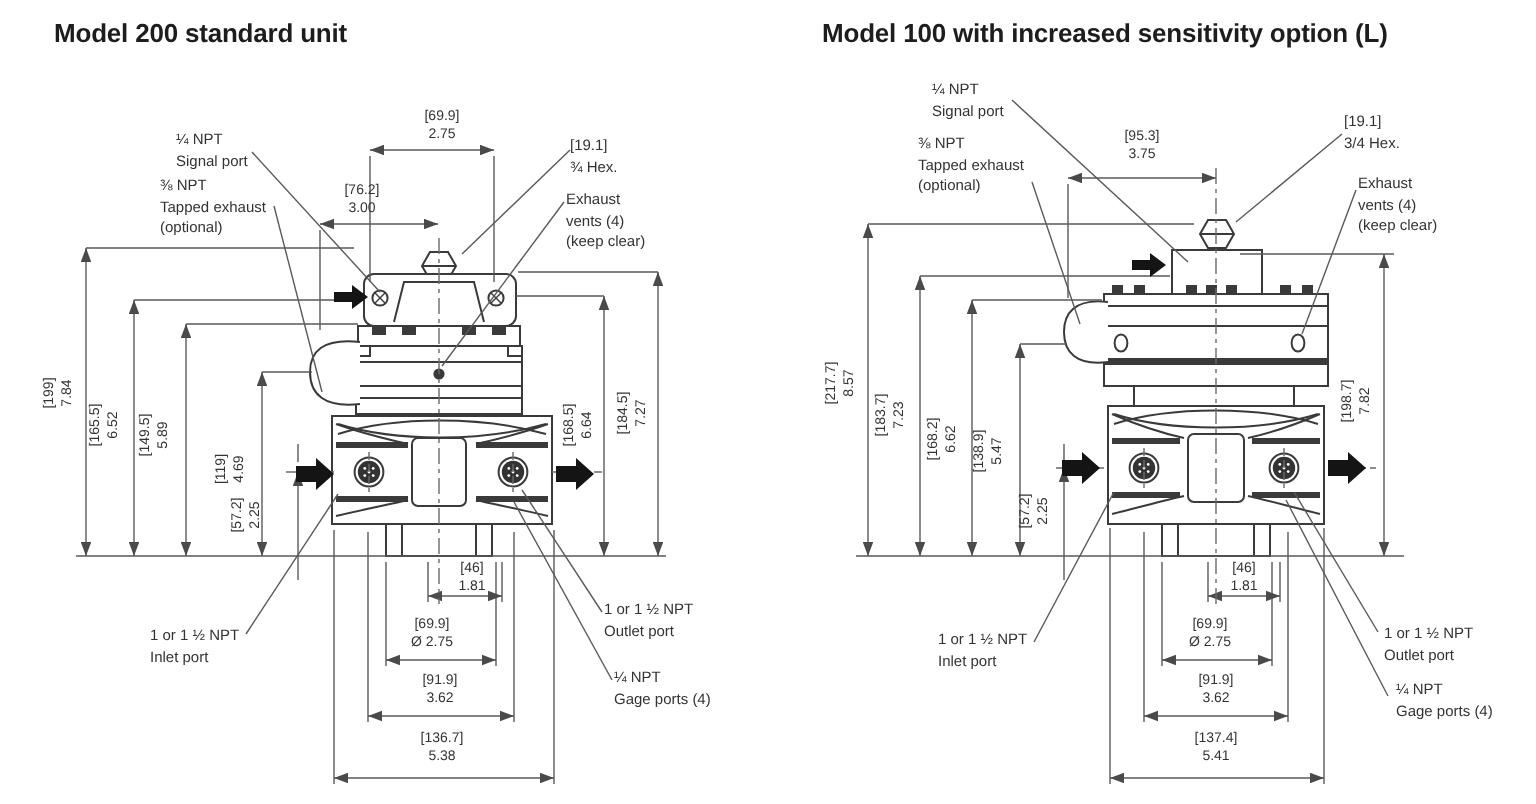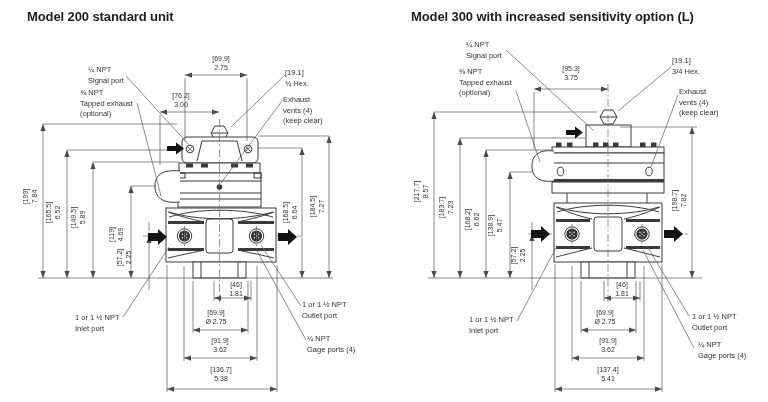--- a/index.html
+++ b/index.html
@@ -286,21 +286,21 @@
       <path d="M642,224 V244" stroke-dasharray="4 2"></path>
     </g>
 
     <g fill="#141414" stroke="none">
       <path d="M566,130 H575 V126.5 L583,132.5 L575,138.5 V135 H566 Z"></path>
       <path d="M531,230 H541 V226 L550,234 L541,242 V238 H531 Z"></path>
       <path d="M664,230 H674 V226 L683,234 L674,242 V238 H664 Z"></path>
     </g>
   </svg>
 
-  <div class="title" style="left:27px;top:9px">Model 300 with increased sensitivity option (L)</div>
+  <div class="title" style="left:27px;top:9px">Model 100 with increased sensitivity option (L)</div>
 
   <div class="lbl" style="left:82px;top:40px">¼ NPT
 Signal port</div>
   <div class="lbl" style="left:75px;top:67px">⅜ NPT
 Tapped exhaust
 (optional)</div>
   <div class="lbl" style="left:288px;top:56px">[19.1]
 3/4 Hex.</div>
   <div class="lbl" style="left:295px;top:87px">Exhaust
 vents (4)

